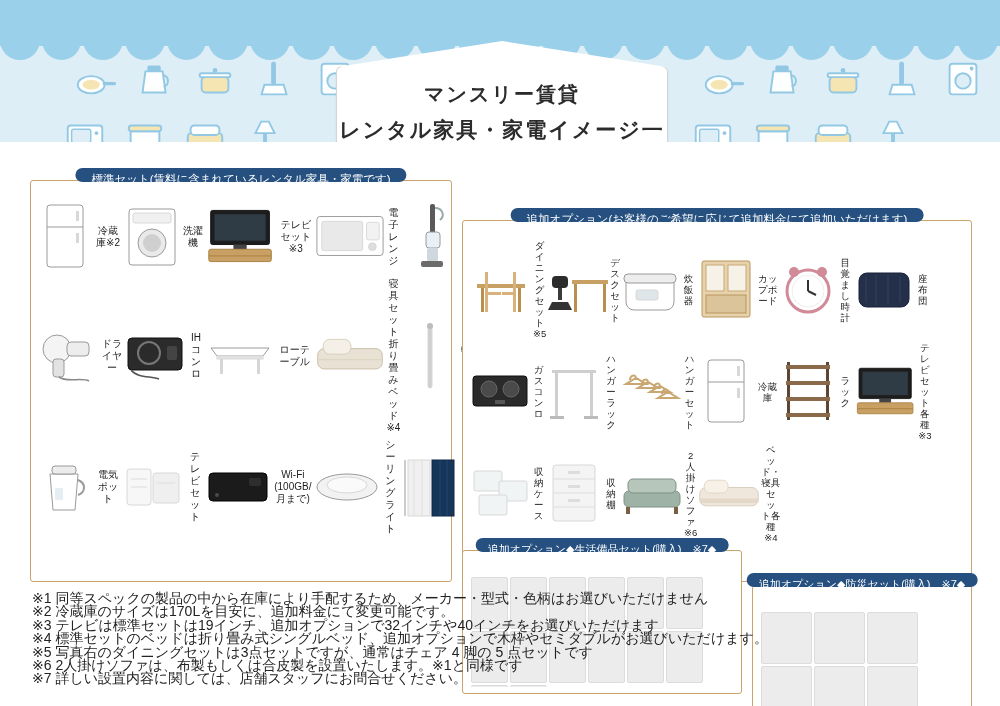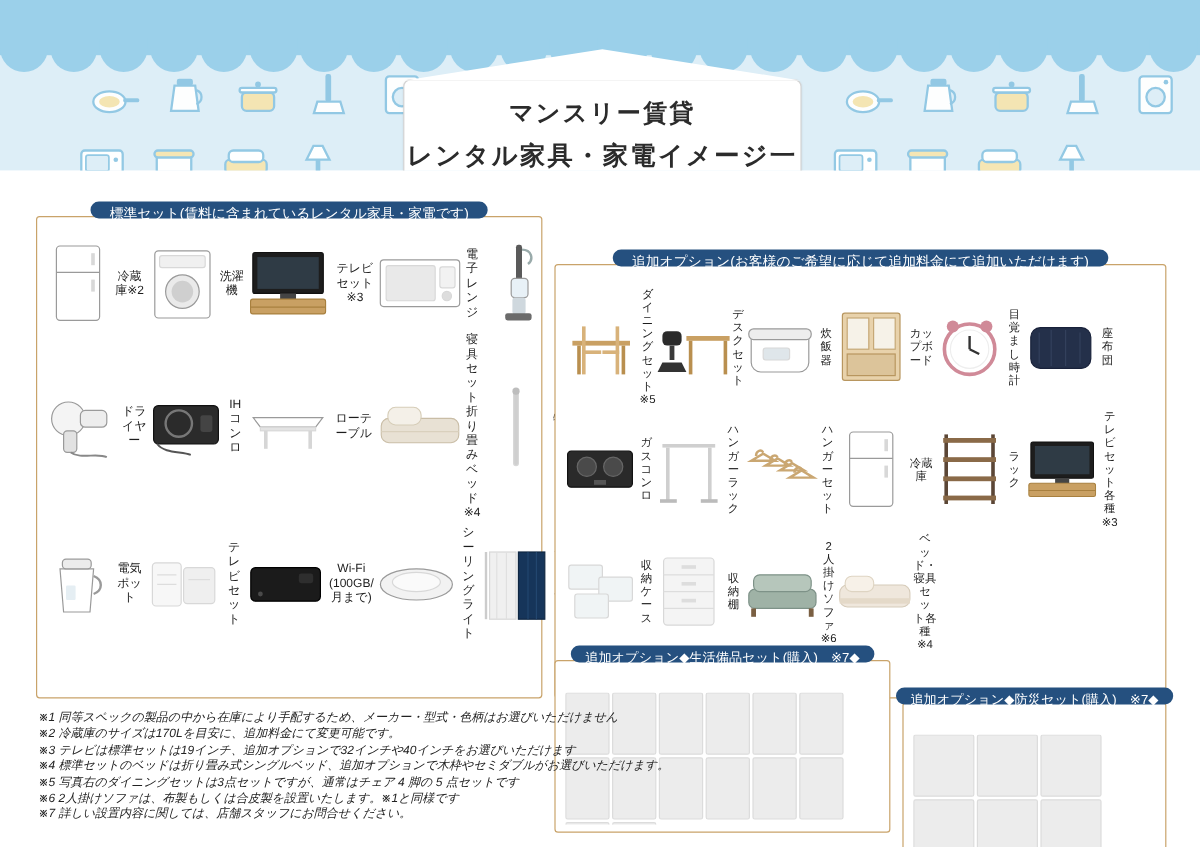--- a/index.html
+++ b/index.html
@@ -121,21 +121,21 @@
   .strip{
     position:absolute;left:8px;top:26px;right:8px;bottom:6px;
     display:flex;flex-wrap:wrap;align-content:flex-start;
     gap:2px;overflow:hidden;
   }
   .sq{background:#ececec;border:1px solid #dcdcdc;border-radius:2px;}
 
   
   .notes{
     position:absolute;left:32px;top:592px;width:420px;
-    font-size:10px;line-height:13.4px;color:#222;font-style:italic;
+    font-size:14px;line-height:13.4px;color:#222;
   }
   .notes div{white-space:nowrap;}
 </style>
 </head>
 <body>
 
 <div class="header">
   <div class="awning">
     <div class="scallop-row">
       <div class="scallop"></div>

